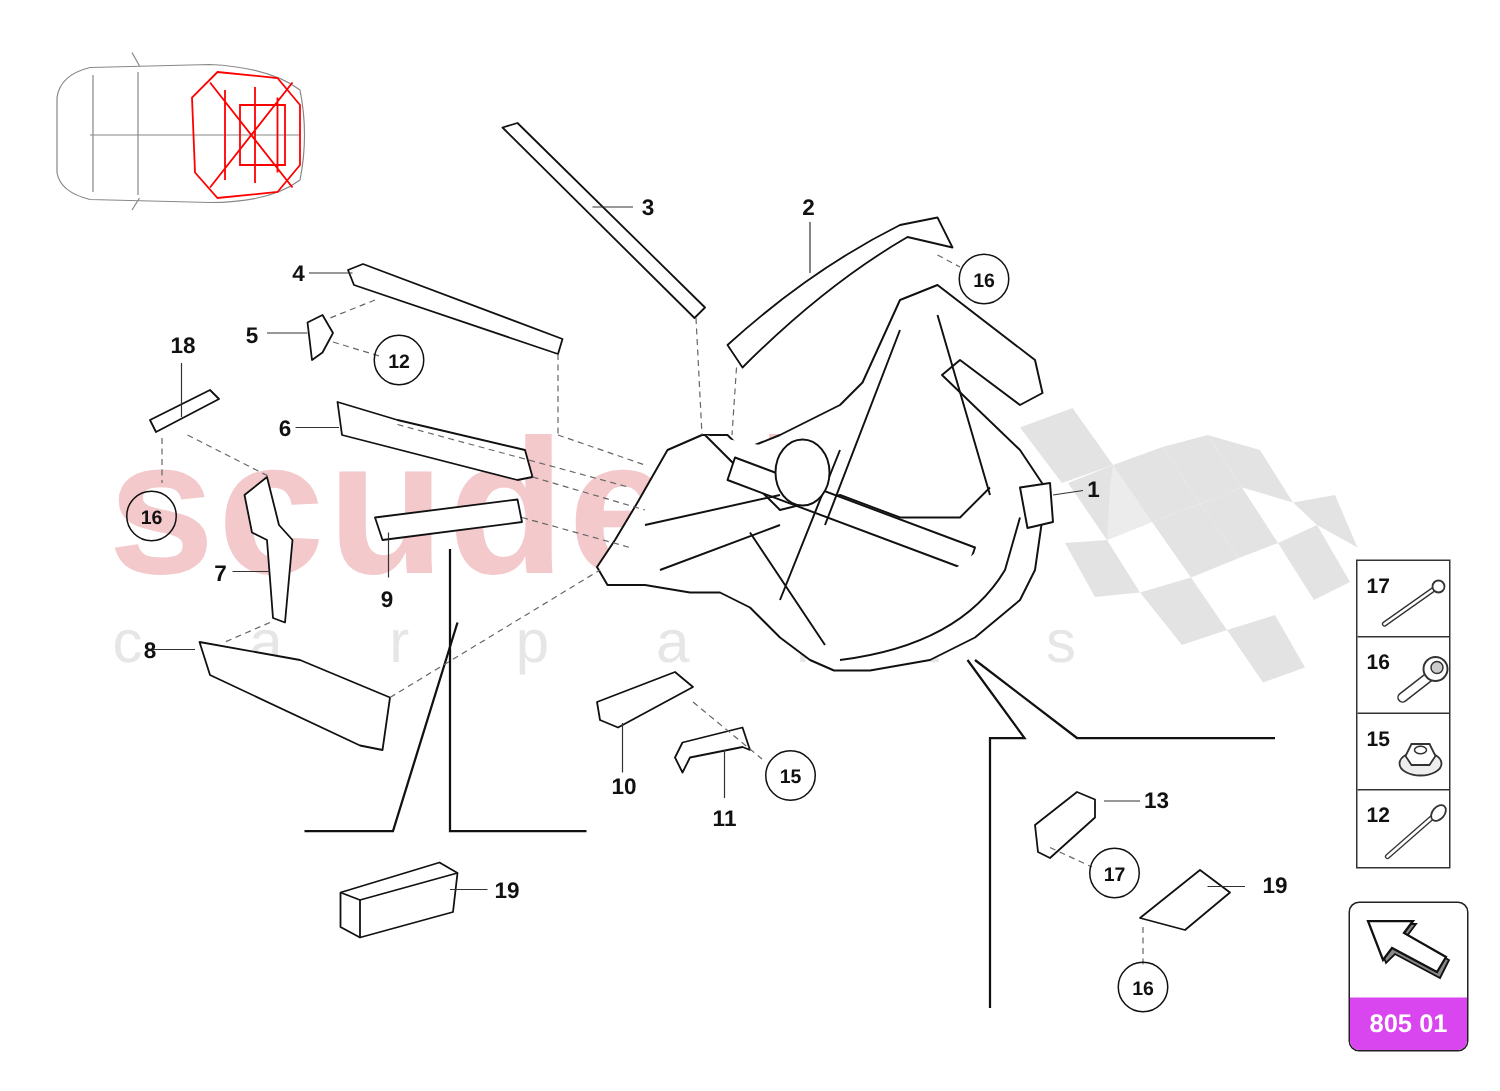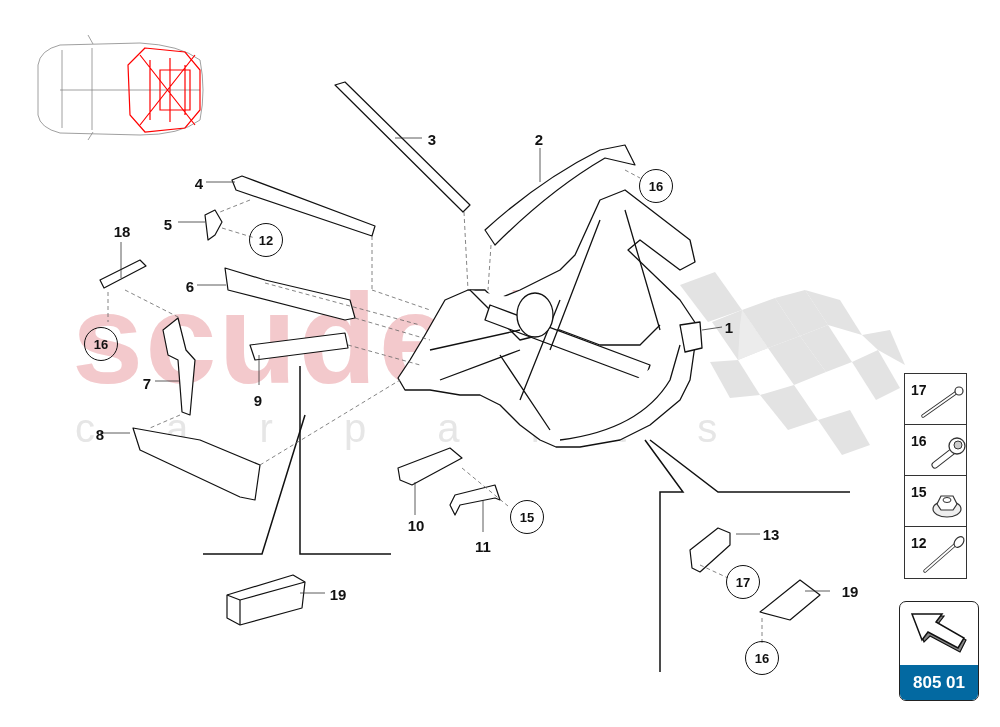--- a/index.html
+++ b/index.html
@@ -16,21 +16,21 @@
           box-sizing: border-box; display: flex; align-items: center; justify-content: center;
           font-weight: bold; font-size: 13px; color: #111; background: transparent; transform: translate(-50%, -50%); }
   .legend { position: absolute; left: 904px; top: 373px; width: 63px; height: 206px; border: 1.5px solid #333;
             box-sizing: border-box; background: #fff; }
   .legend-cell { position: relative; height: 51px; border-bottom: 1.2px solid #333; box-sizing: border-box; }
   .legend-cell:last-child { border-bottom: none; }
   .legend-num { position: absolute; left: 6px; top: 8px; font-weight: bold; font-size: 14px; color: #111; }
   .legend-cell svg { position: absolute; left: 0; top: 0; }
   .nav-box { position: absolute; left: 899px; top: 601px; width: 80px; height: 100px; border: 1.5px solid #222;
              border-radius: 7px; overflow: hidden; box-sizing: border-box; background: #fff; }
-  .nav-code { position: absolute; left: 0; bottom: 0; width: 100%; height: 35px; background: #0369a1; color: #fff;
+  .nav-code { position: absolute; left: 0; bottom: 0; width: 100%; height: 35px; background: #d946ef; color: #fff;
               font-weight: bold; font-size: 17px; display: flex; align-items: center; justify-content: center; }
 </style>
 </head>
 <body>
 
 <div id="diagram-root">
 
   <div class="wm-text" style="left:72px; top:275px; font-size:128px;">scuderia</div>
   <div class="wm-sub" style="left:75px; top:408px; font-size:40px; word-spacing:60px;">c a r   p a r t s</div>
 

